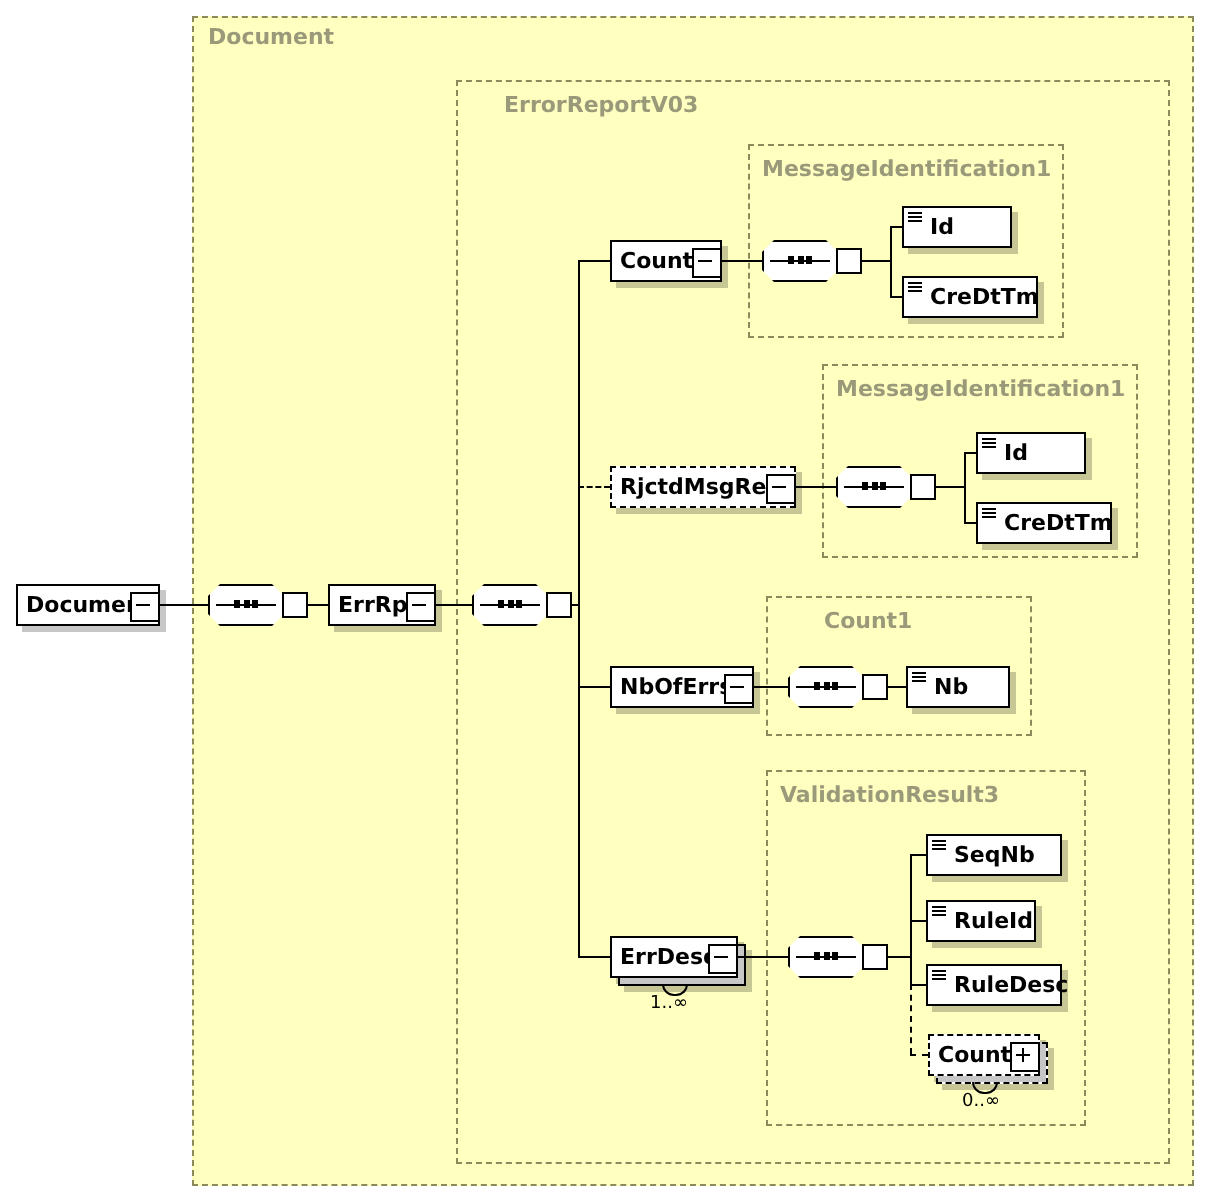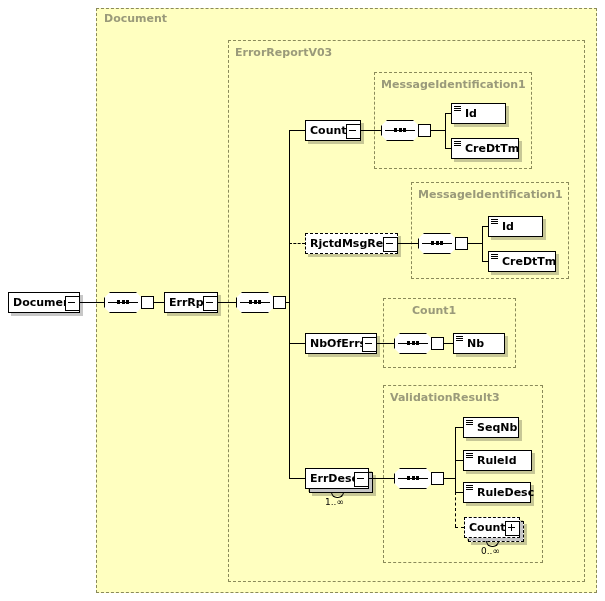--- a/index.html
+++ b/index.html
@@ -59,21 +59,21 @@
 </style>
 </head>
 <body>
 
 <div id="canvas">
 
   <div class="group" style="left:96px;top:8px;width:501px;height:585px;"></div>
   <div class="group-label" style="left:104px;top:13px;">Document</div>
 
   <div class="group" style="left:228px;top:40px;width:357px;height:542px;"></div>
-  <div class="group-label" style="left:235px;top:47px;">ErrorReportV03</div>
+  <div class="group-label" style="left:252px;top:47px;">ErrorReportV03</div>
 
   <div class="group" style="left:374px;top:72px;width:158px;height:97px;"></div>
   <div class="group-label" style="left:381px;top:79px;">MessageIdentification1</div>
 
   <div class="group" style="left:411px;top:182px;width:158px;height:97px;"></div>
   <div class="group-label" style="left:418px;top:189px;">MessageIdentification1</div>
 
   <div class="group" style="left:383px;top:298px;width:133px;height:70px;"></div>
   <div class="group-label" style="left:412px;top:305px;">Count1</div>
 
@@ -243,31 +243,31 @@
   </div>
 
   <div class="h" style="left:444px;top:478px;width:11px;"></div>
 
   <div class="v" style="left:455px;top:427px;height:65px;"></div>
 
   <div class="v dash" style="left:455px;top:492px;height:35px;"></div>
   <div class="h dash" style="left:455px;top:527px;width:9px;"></div>
 
   <div class="h" style="left:455px;top:427px;width:8px;"></div>
-  <div class="node typed" style="left:463px;top:417px;width:56px;">
+  <div class="node typed" style="left:463px;top:417px;width:68px;">
     <span class="tglyph">
         <i></i>
         <i></i>
         <i></i>
       </span>
     <span class="nlabel">SeqNb</span>
   </div>
 
   <div class="h" style="left:455px;top:460px;width:8px;"></div>
-  <div class="node typed" style="left:463px;top:450px;width:69px;">
+  <div class="node typed" style="left:463px;top:450px;width:55px;">
     <span class="tglyph">
         <i></i>
         <i></i>
         <i></i>
       </span>
     <span class="nlabel">RuleId</span>
   </div>
 
   <div class="h" style="left:455px;top:492px;width:8px;"></div>
   <div class="node typed" style="left:463px;top:482px;width:68px;">

